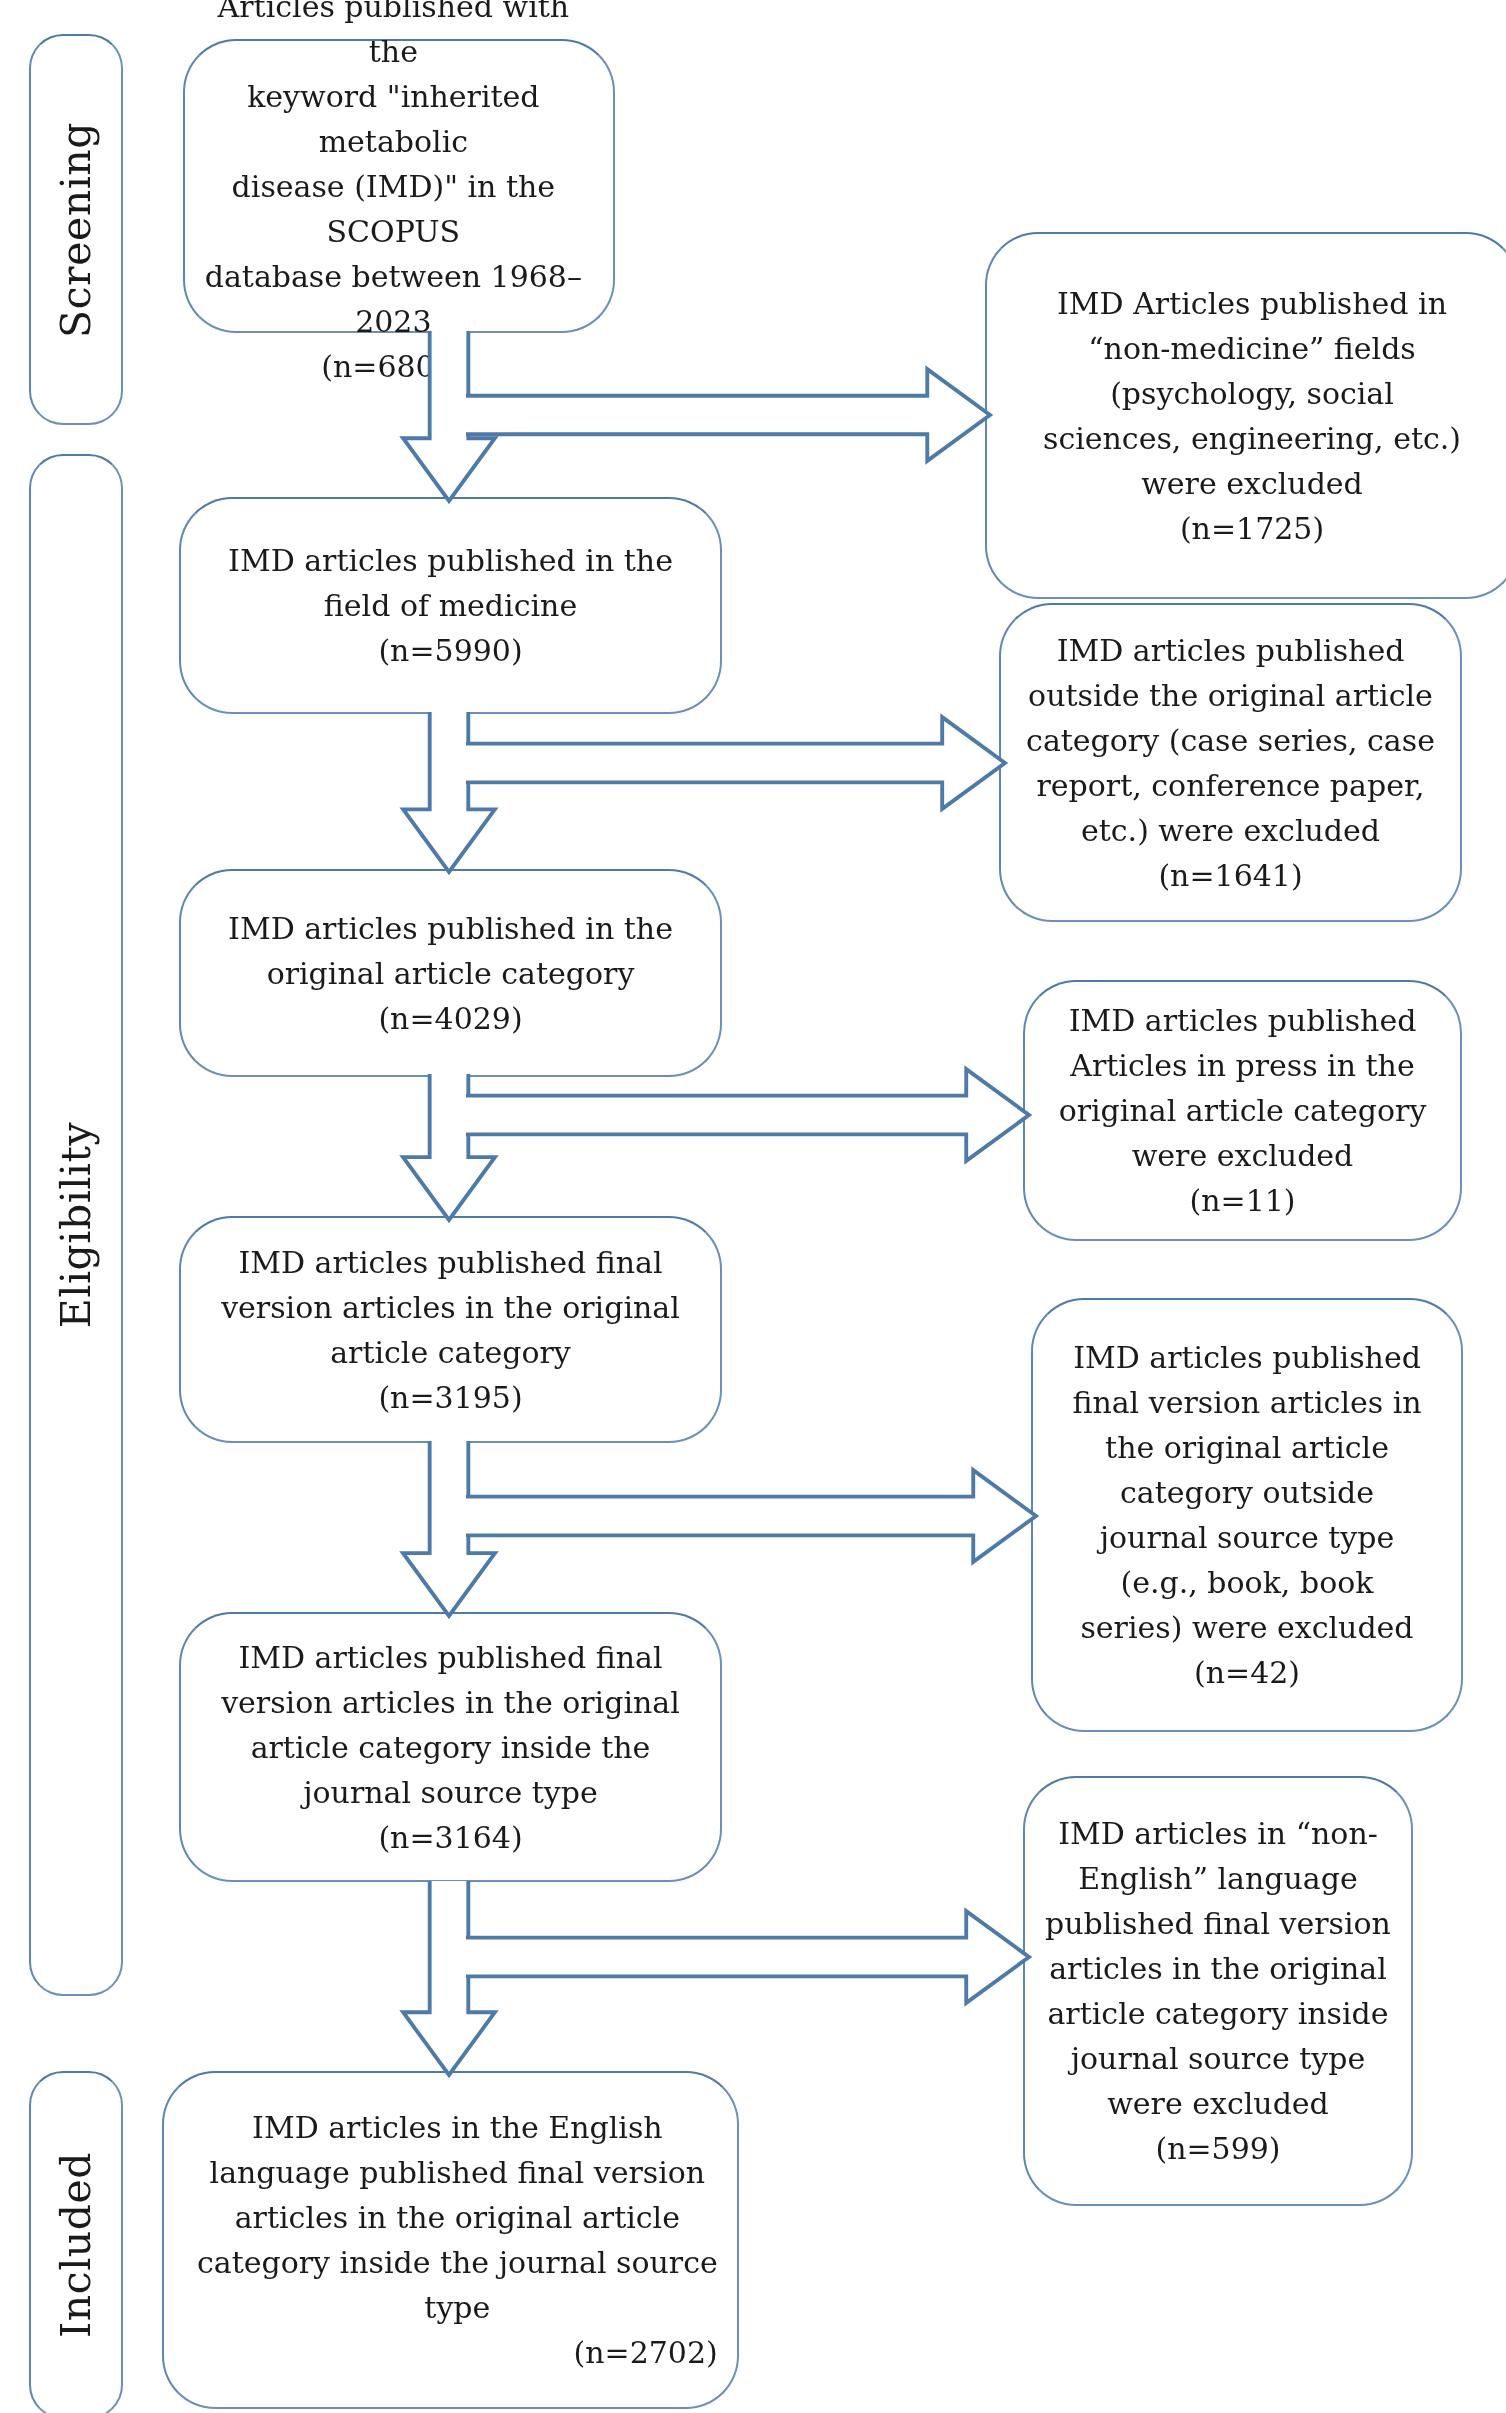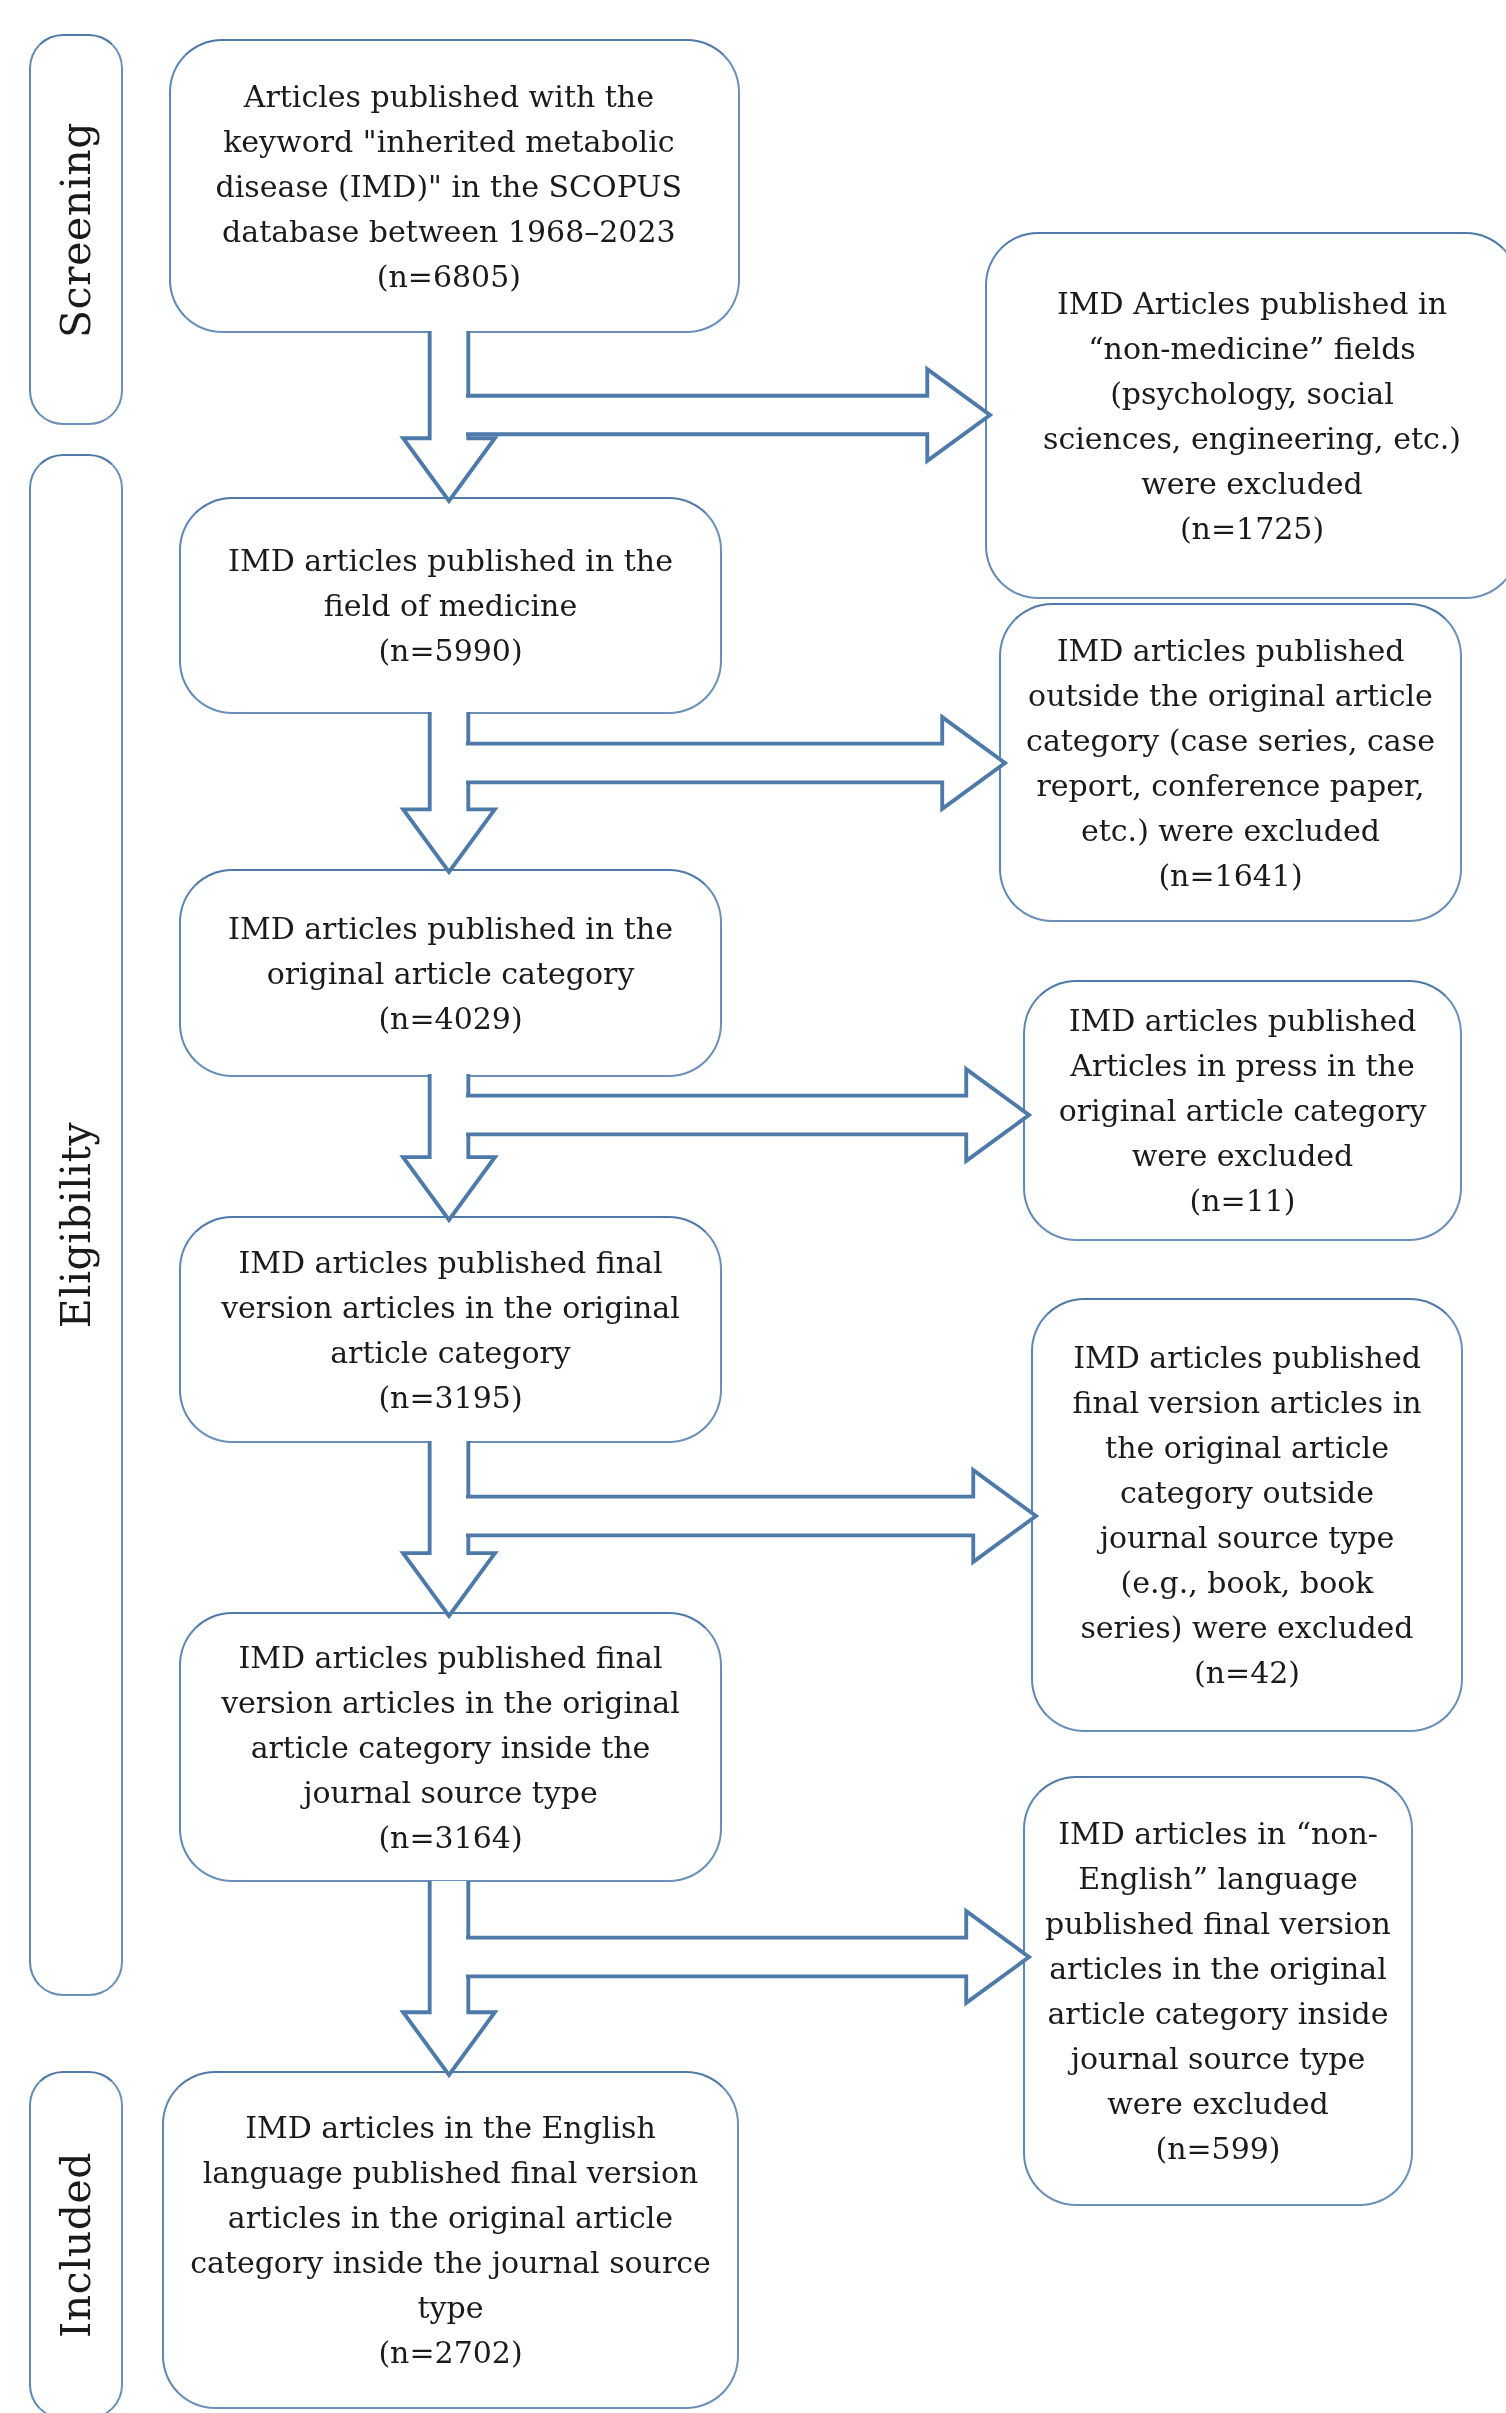--- a/index.html
+++ b/index.html
@@ -58,21 +58,21 @@
   <div class="box stage-box" style="left:29px;top:34px;width:94px;height:391px;">
     <div class="stage-label">Screening</div>
   </div>
   <div class="box stage-box" style="left:29px;top:454px;width:94px;height:1542px;">
     <div class="stage-label">Eligibility</div>
   </div>
   <div class="box stage-box" style="left:29px;top:2071px;width:94px;height:348px;">
     <div class="stage-label">Included</div>
   </div>
 
-  <div class="box main-box" style="left:169px;top:39px;width:571px;height:294px;padding-left:8px;">
+  <div class="box main-box" style="left:183px;top:39px;width:432px;height:294px;padding-left:8px;">
     <div class="box-text">Articles published with the
 keyword "inherited metabolic
 disease (IMD)" in the SCOPUS
 database between 1968–2023</div>
     <div class="box-count">(n=6805)</div>
   </div>
   <div class="box main-box" style="left:179px;top:497px;width:543px;height:217px;">
     <div class="box-text">IMD articles published in the
 field of medicine</div>
     <div class="box-count">(n=5990)</div>
@@ -88,21 +88,21 @@
 article category</div>
     <div class="box-count">(n=3195)</div>
   </div>
   <div class="box main-box" style="left:179px;top:1612px;width:543px;height:270px;">
     <div class="box-text">IMD articles published final
 version articles in the original
 article category inside the
 journal source type</div>
     <div class="box-count">(n=3164)</div>
   </div>
-  <div class="box main-box" style="left:162px;top:2071px;width:577px;height:338px;">
+  <div class="box main-box" style="left:162px;top:2071px;width:577px;height:338px;align-items:flex-end;">
     <div class="box-text">IMD articles in the English
 language published final version
 articles in the original article
 category inside the journal source
 type</div>
     <div class="box-count">(n=2702)</div>
   </div>
 
   <div class="box excl-box" style="left:985px;top:232px;width:534px;height:367px;">
     <div class="box-text">IMD Articles published in

